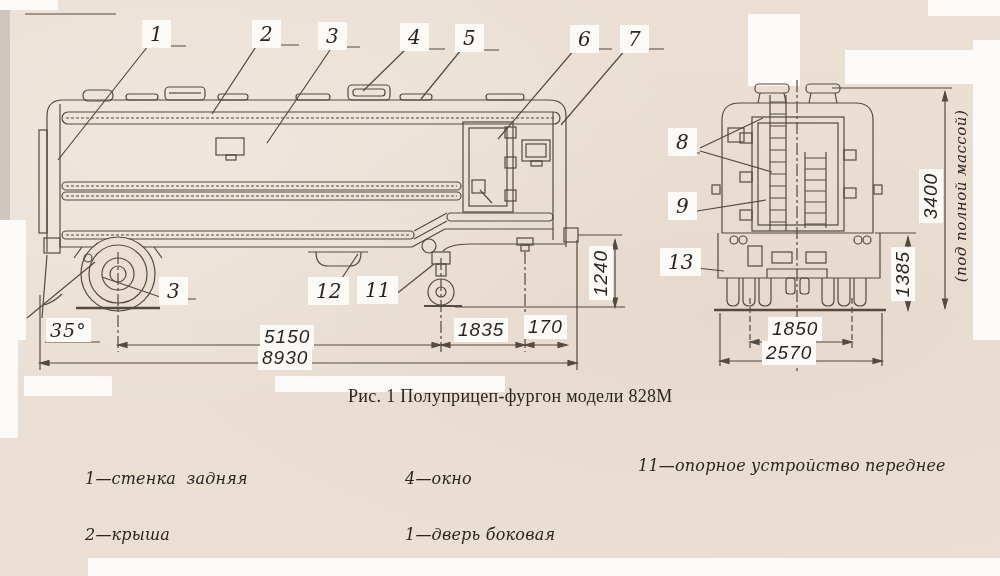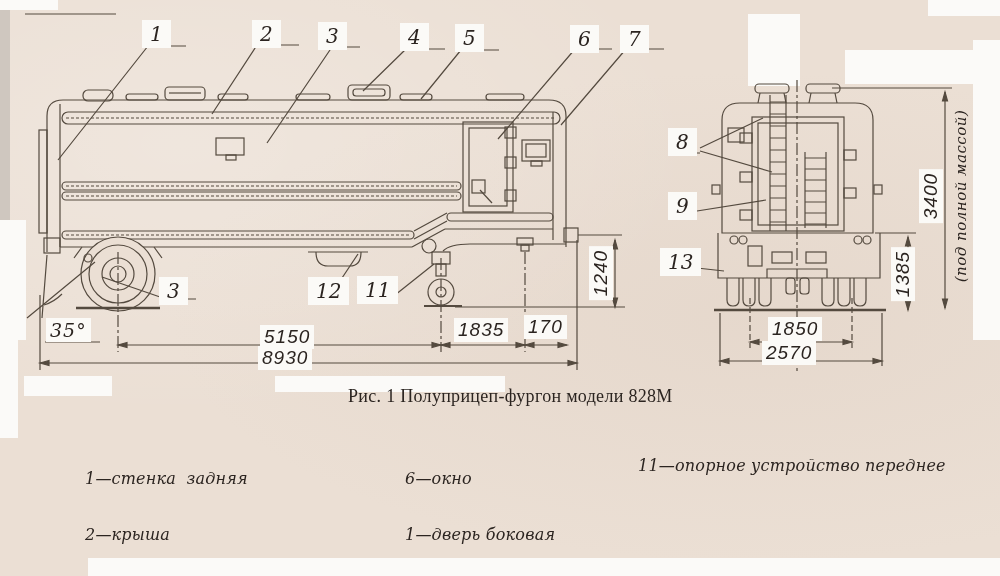--- a/index.html
+++ b/index.html
@@ -281,21 +281,21 @@
 
   <span class="txt caption" style="left:348px;top:386px">Рис. 1 Полуприцеп-фургон модели 828М</span>
 
   <div class="txt legend-col" style="left:85px;top:435px">
     <span>1—стенка  задняя</span>
     <span>2—крыша</span>
     
     
   </div>
   <div class="txt legend-col" style="left:405px;top:435px">
-    <span>6—окно</span>
+    <span>4—окно</span>
     <span>1—дверь боковая</span>
     
     
   </div>
   <div class="txt legend-col" style="left:638px;top:422px">
     <span>11—опорное устройство переднее</span>
     
     
   </div>
 

